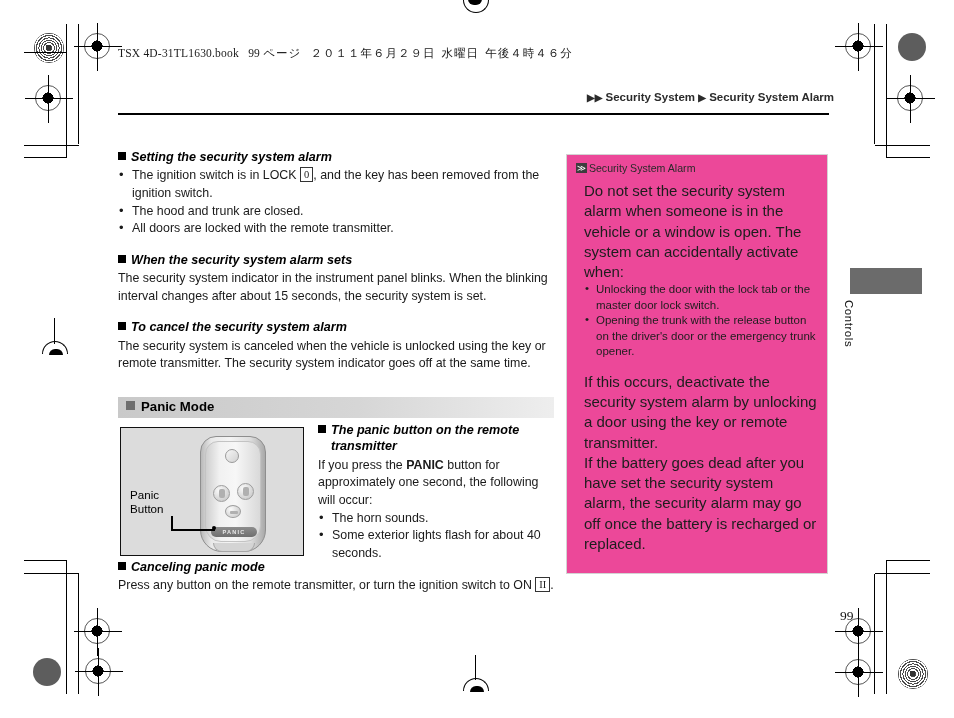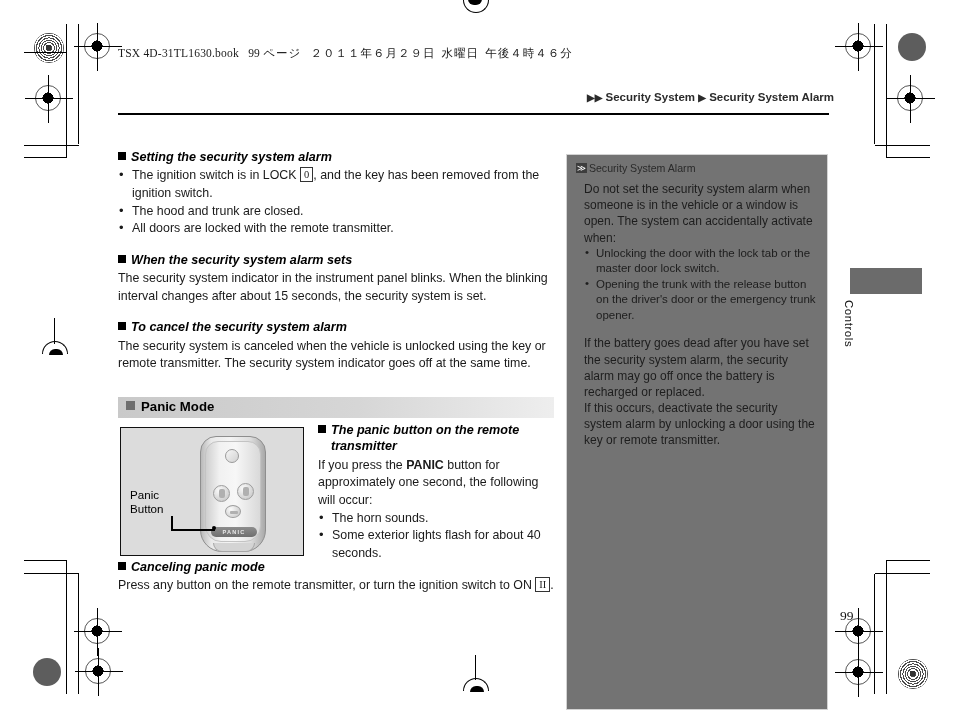--- a/index.html
+++ b/index.html
@@ -210,35 +210,35 @@
     position: absolute; left: 318px; top: 422px; width: 238px;
   }
 
   .cancelblock {
     position: absolute; left: 118px; top: 559px; width: 440px;
   }
 
   
   .sidebar {
     position: absolute;
-    left: 566px; top: 154px; width: 262px; height: 556px;
-    background: #737373;
+    left: 566px; top: 154px; width: 262px; height: 420px;
+    background: #ec4899;
     border: 1px solid #d3d3d3;
     padding: 7px 10px 0 9px;
   }
   .sb-title {
     font-size: 10.6px; color: #2a2a2a; white-space: nowrap; margin-bottom: 7px;
   }
   .sb-title .mk {
     display: inline-block; background: #3d3d3d; color: #fff;
     font-size: 8.5px; line-height: 10px; padding: 0 1px; margin-right: 2px;
     vertical-align: 1px;
   }
   .sb-body { padding-left: 8px; }
-  .sb-body p { margin: 0; font-size: 12px; line-height: 1.35; color: #1d1d1d; }
+  .sb-body p { margin: 0; font-size: 15px; line-height: 1.35; color: #1d1d1d; }
   .sb-body ul { margin: 0; padding: 0; list-style: none; }
   .sb-body ul li {
     position: relative; padding-left: 12px; font-size: 11.5px; line-height: 1.35; color: #1d1d1d;
   }
   .sb-body ul li::before {
     content: "\2022"; position: absolute; left: 1px; top: -1px;
   }
   .sb-gap { height: 12px; }
 
   
@@ -411,22 +411,22 @@
     <div class="sb-title">
       <span class="mk">≫</span><span>Security System Alarm</span>
     </div>
     <div class="sb-body">
       <p>Do not set the security system alarm when someone is in the vehicle or a window is open. The system can accidentally activate when:</p>
       <ul>
         <li>Unlocking the door with the lock tab or the master door lock switch.</li>
         <li>Opening the trunk with the release button on the driver's door or the emergency trunk opener.</li>
       </ul>
       <div class="sb-gap"></div>
+      <p>If this occurs, deactivate the security system alarm by unlocking a door using the key or remote transmitter.</p>
       <p>If the battery goes dead after you have set the security system alarm, the security alarm may go off once the battery is recharged or replaced.</p>
-      <p>If this occurs, deactivate the security system alarm by unlocking a door using the key or remote transmitter.</p>
       <div class="sb-gap"></div>
     </div>
   </div>
 
   <div class="tab"></div>
   <div class="tab-text">Controls</div>
   <div class="pageno">99</div>
 
 </div>
 

